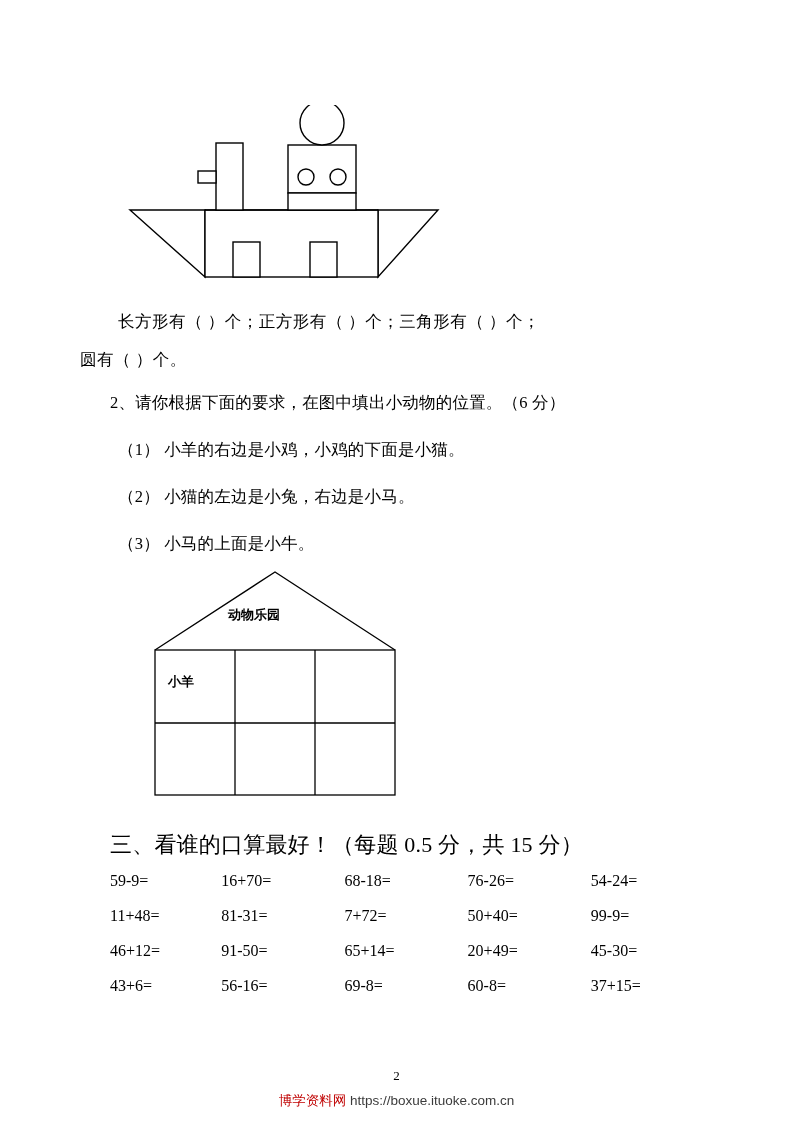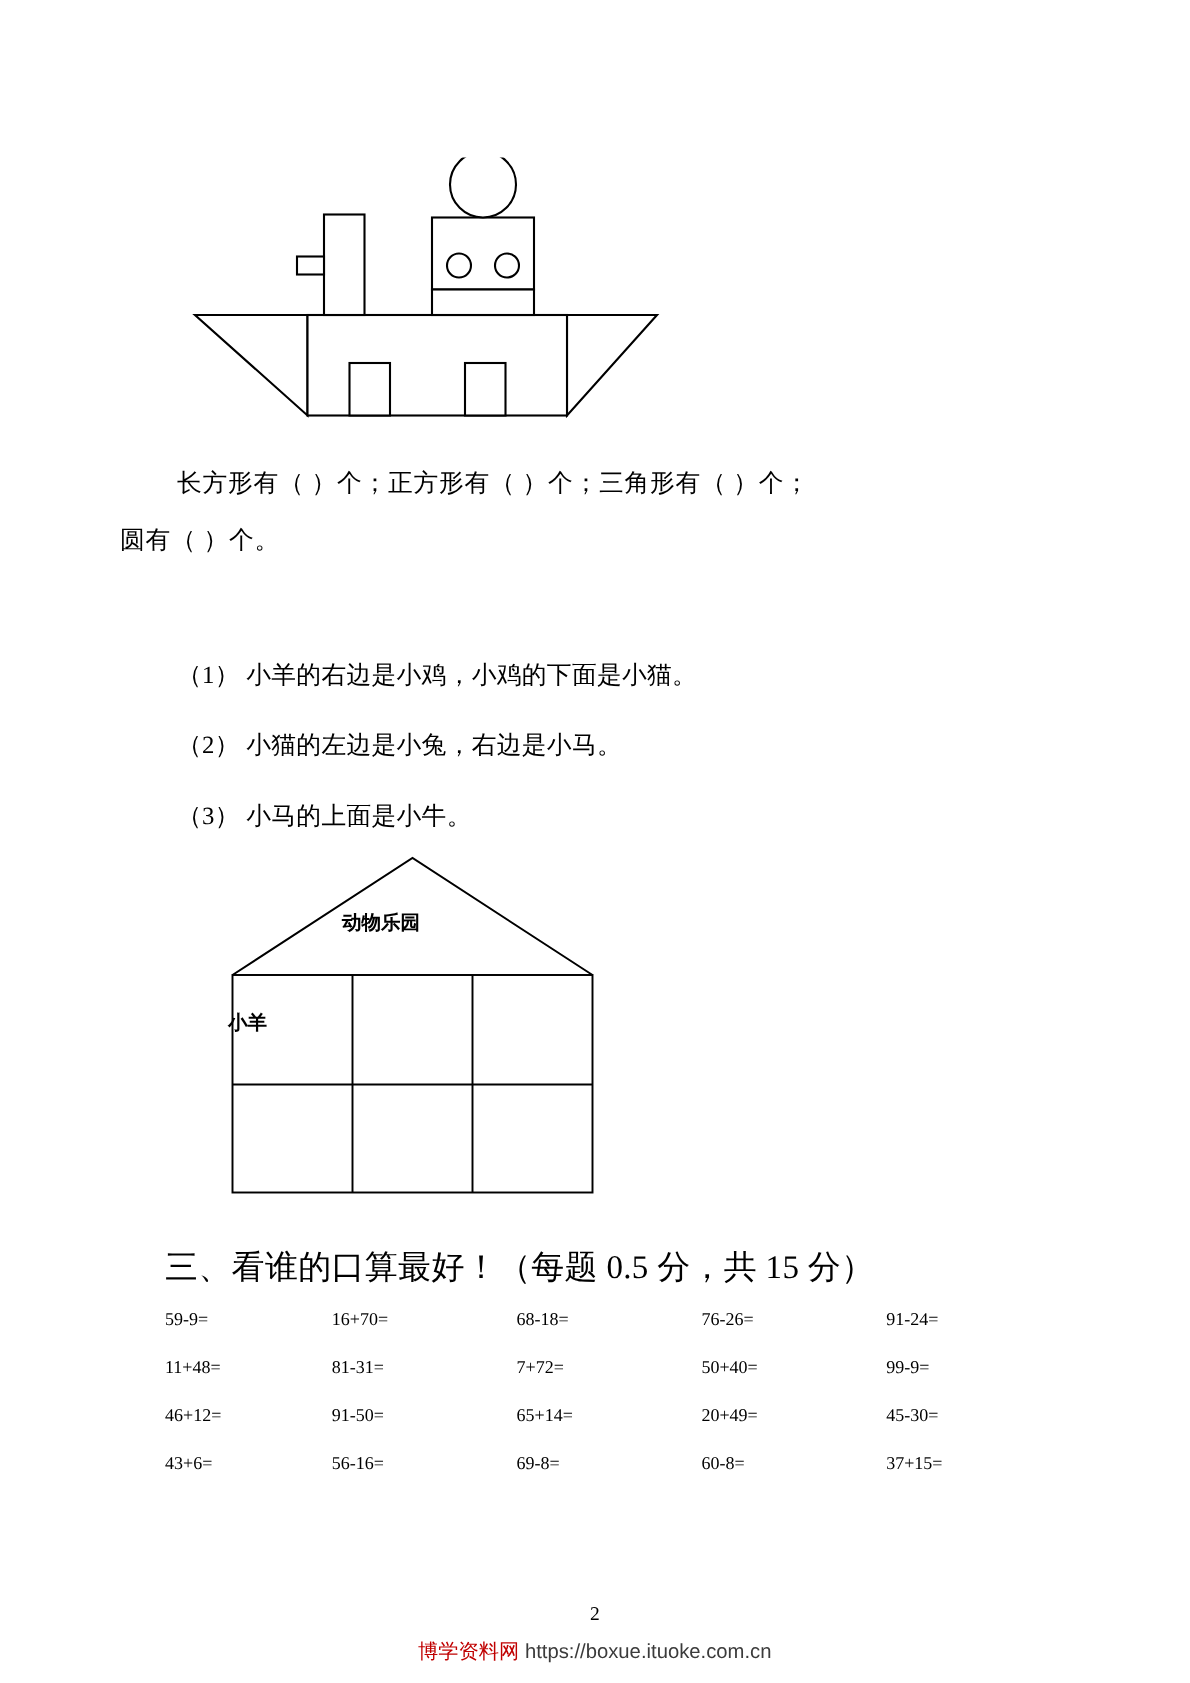--- a/index.html
+++ b/index.html
@@ -55,38 +55,38 @@
     position: absolute;
     font-weight: bold;
     font-size: 13px;
     font-family: "Liberation Sans", sans-serif;
   }
   .zoo-title {
     left: 108px;
     top: 41px;
   }
   .cell-label {
-    left: 32px;
+    left: 48px;
     top: 108px;
   }
 
   
   .calc-grid {
     position: absolute;
     left: 110px;
     top: 872px;
     width: 580px;
   }
   .calc-row {
     display: flex;
     margin-bottom: 17px;
   }
   .calc-cell {
     width: 20%;
-    font-size: 12px;
+    font-size: 16px;
     font-family: "Liberation Serif", serif;
     white-space: nowrap;
   }
   .calc-row .calc-cell:nth-child(2) { padding-left: 12px; }
   .calc-row .calc-cell:nth-child(3) { padding-left: 24px; }
   .calc-row .calc-cell:nth-child(4) { padding-left: 24px; }
   .calc-row .calc-cell:nth-child(5) { padding-left: 24px; }
 
   
   .page-number {
@@ -143,20 +143,21 @@
       <circle cx="186" cy="72" r="8" fill="#fff"></circle>
       <circle cx="218" cy="72" r="8" fill="#fff"></circle>
 
       <circle cx="202" cy="18" r="22" fill="#fff"></circle>
     </svg>
   </div>
 
   <div class="line q-fill" style="left:118px; top:310px;">长方形有（      ）个；正方形有（      ）个；三角形有（      ）个；</div>
   <div class="line q-fill" style="left:80px; top:348px;font-family:Liberation Serif, serif;">圆有（      ）个。</div>
 
+  <div class="line" style="left:110px; top:391px;">2、请你根据下面的要求，在图中填出小动物的位置。（6 分）</div>
 
   <div class="line" style="left:118px; top:438px;">（1） 小羊的右边是小鸡，小鸡的下面是小猫。</div>
   <div class="line" style="left:118px; top:485px;">（2） 小猫的左边是小兔，右边是小马。</div>
   <div class="line" style="left:118px; top:532px;">（3） 小马的上面是小牛。</div>
 
   <div class="house-wrap">
     <svg width="310" height="245" viewBox="0 0 310 245" fill="none" stroke="#000" stroke-width="1.3">
 
       <path d="M35 85 L155 7 L275 85" fill="#fff"></path>
 
@@ -172,21 +173,21 @@
   </div>
 
   <div class="line" style="left:110px; top:828px; font-size:22px;">三、看谁的口算最好！（每题 0.5 分，共 15 分）</div>
 
   <div class="calc-grid">
     <div class="calc-row">
       <div class="calc-cell">59-9=</div>
       <div class="calc-cell">16+70=</div>
       <div class="calc-cell">68-18=</div>
       <div class="calc-cell">76-26=</div>
-      <div class="calc-cell">91-24=</div>
+      <div class="calc-cell">54-24=</div>
     </div>
     <div class="calc-row">
       <div class="calc-cell">11+48=</div>
       <div class="calc-cell">81-31=</div>
       <div class="calc-cell">7+72=</div>
       <div class="calc-cell">50+40=</div>
       <div class="calc-cell">99-9=</div>
     </div>
     <div class="calc-row">
       <div class="calc-cell">46+12=</div>

